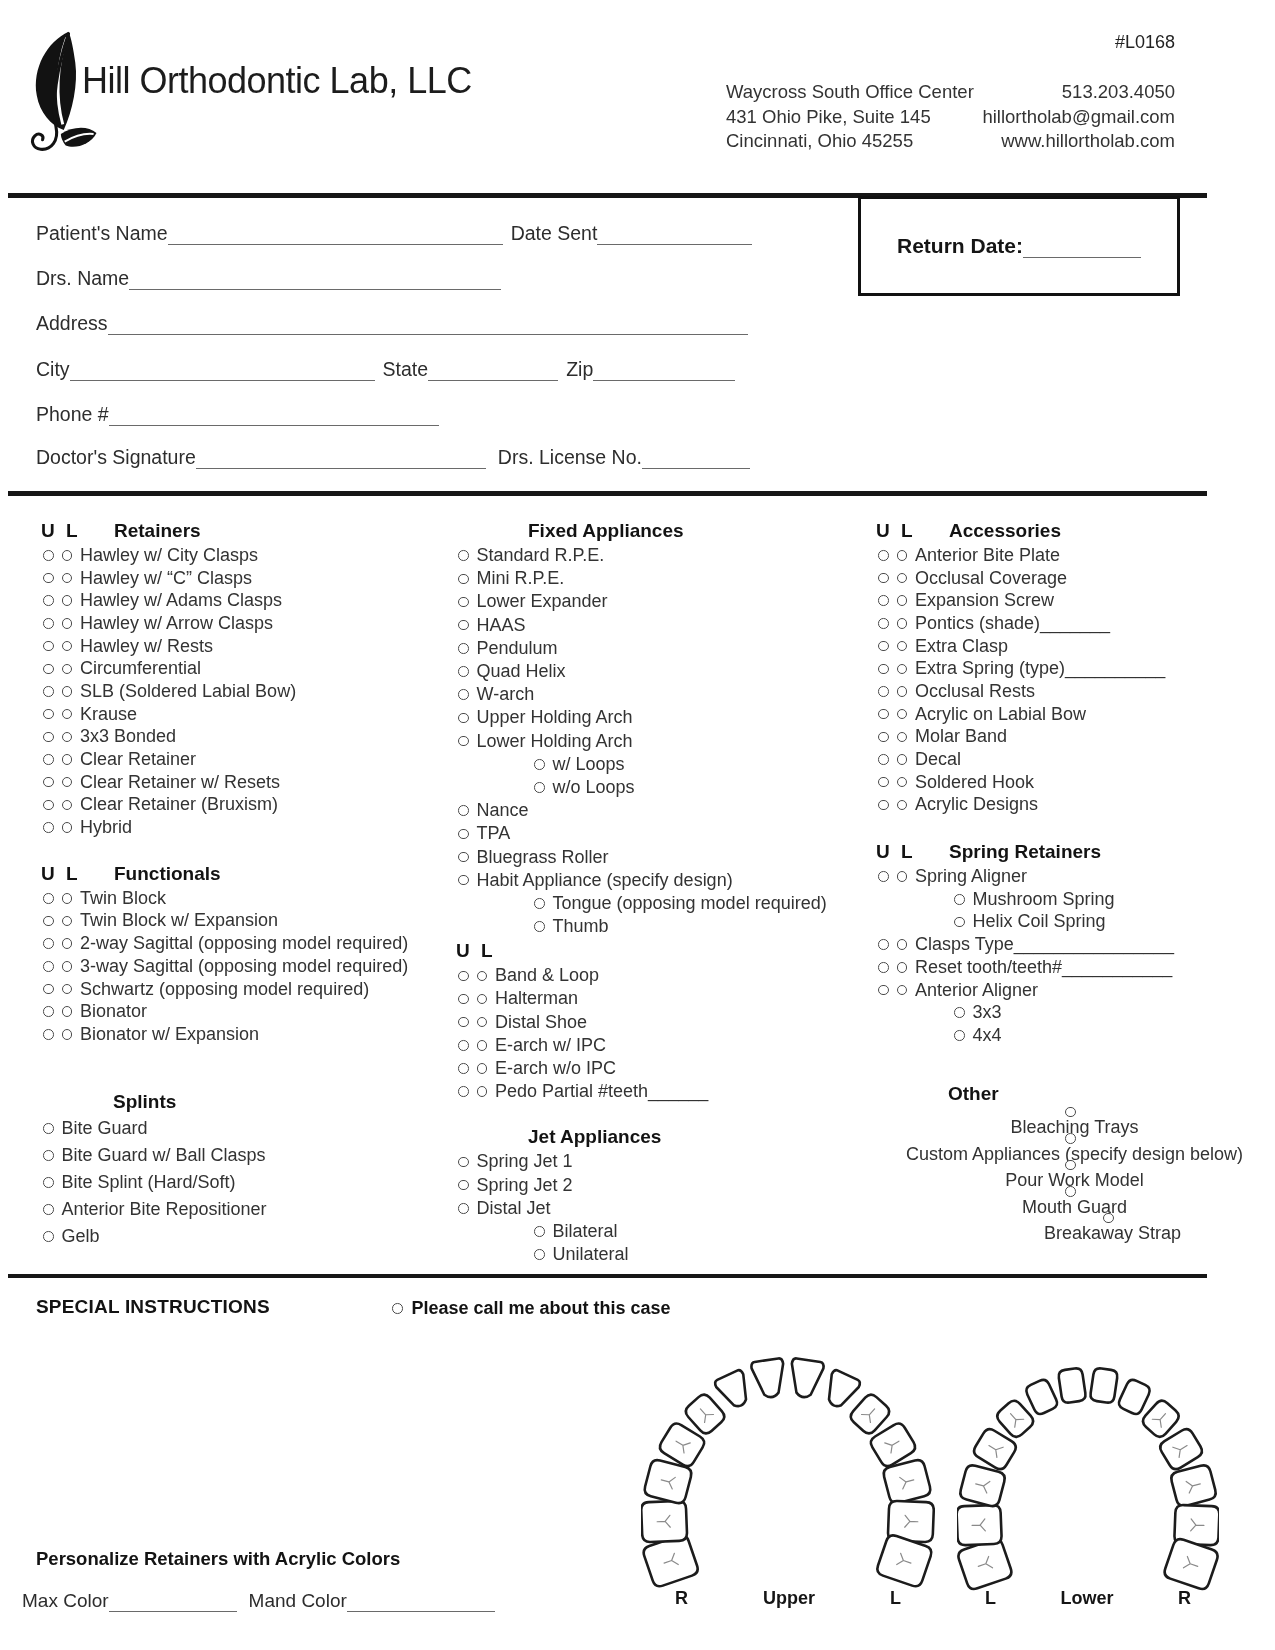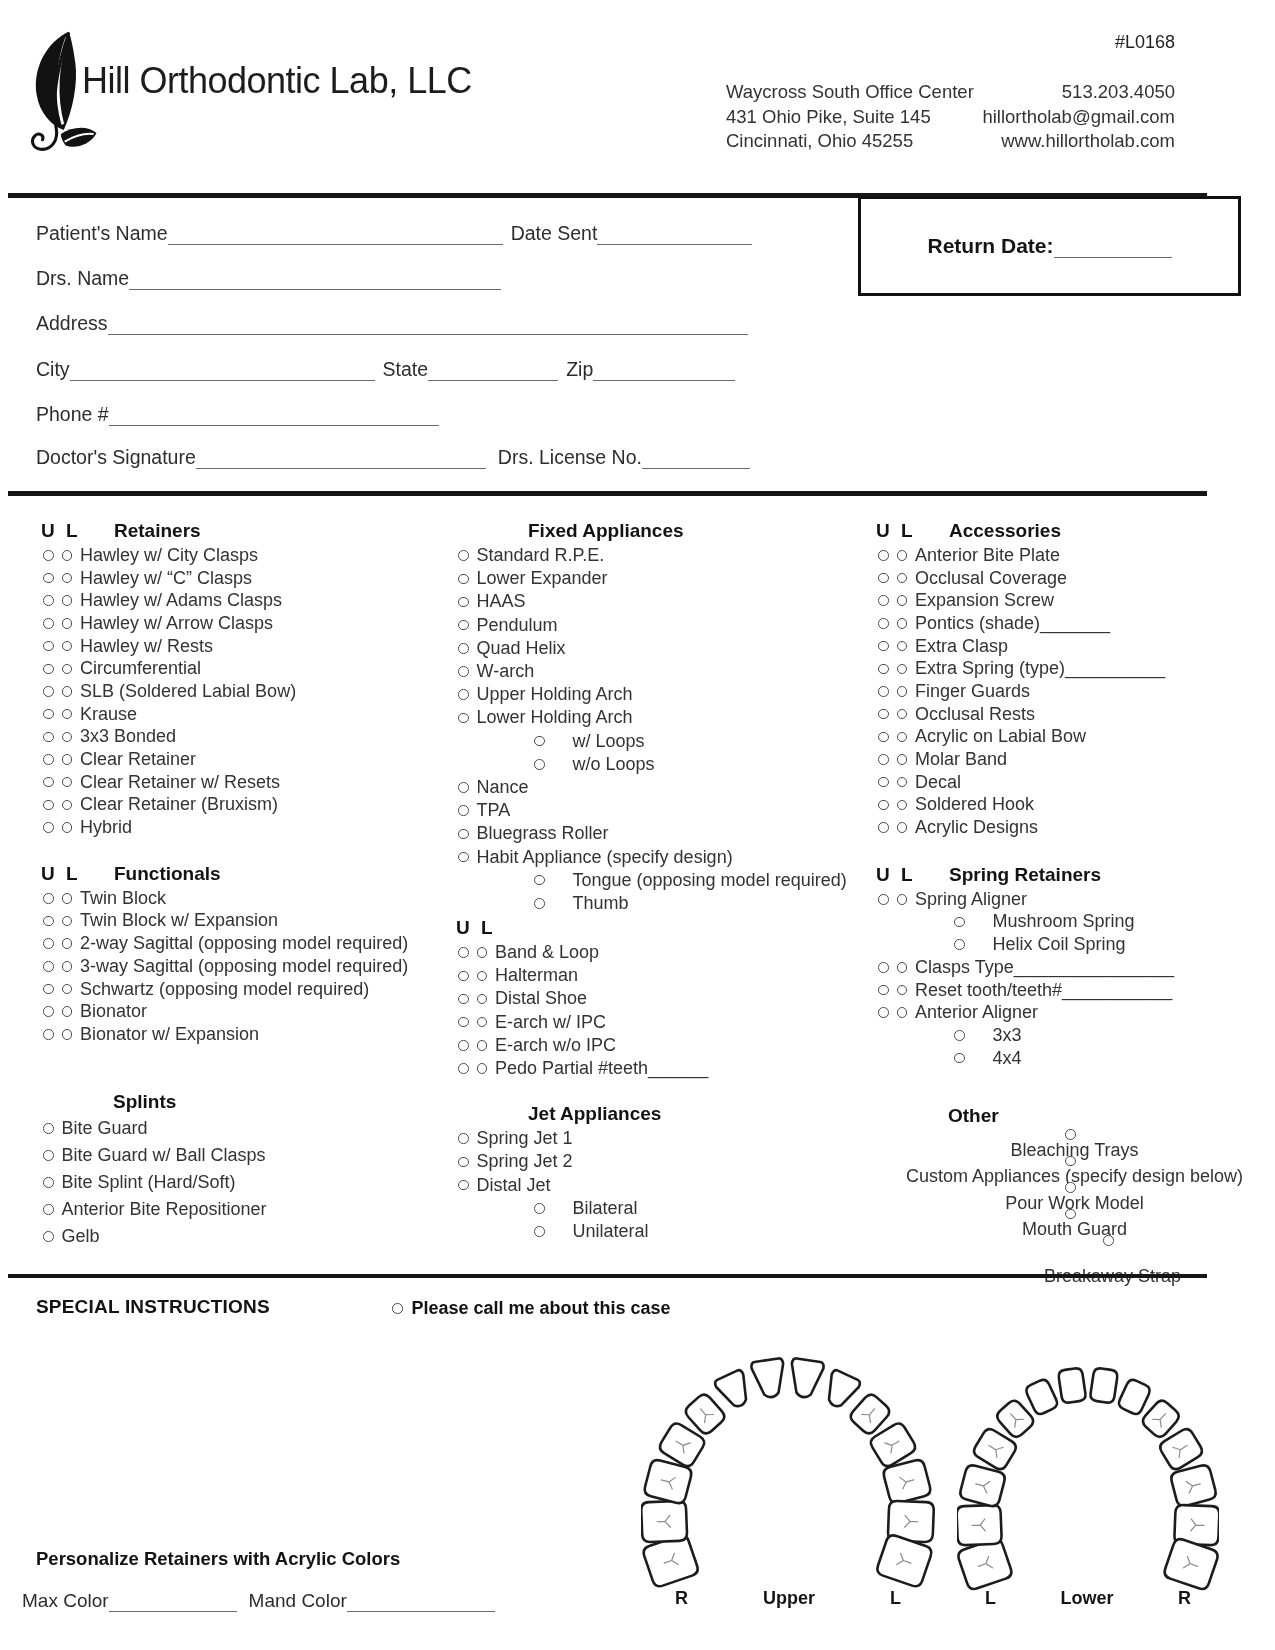--- a/index.html
+++ b/index.html
@@ -21,21 +21,21 @@
   
   .prow{position:absolute;left:36px;display:flex;align-items:flex-end;font-size:19.5px;color:#2d2d2d;height:26px;white-space:nowrap;}
   #prow1{top:219px;} #prow2{top:264px;} #prow3{top:309px;} #prow4{top:355px;} #prow5{top:400px;} #prow6{top:443px;}
   .ln{display:inline-block;border-bottom:1.6px solid #6a6a6a;height:22px;flex:none;}
   .w335{width:335px;} .w155{width:155px;} .w372{width:372px;} .w640{width:640px;}
   .w305{width:305px;} .w130{width:130px;} .w142{width:142px;} .w330{width:330px;}
   .w290{width:290px;} .w108{width:108px;} .w118{width:118px;} .w128{width:128px;} .w148{width:148px;}
   .sw92{width:92px;} .sw50{width:50px;} .sw130{width:130px;} .sw88{width:88px;}
   .ml8{margin-left:8px;} .ml12{margin-left:12px;}
   
-  .return-box{position:absolute;left:858px;top:196px;width:383px;height:100px;border:3px solid #111;
+  .return-box{position:absolute;left:858px;top:196px;width:322px;height:100px;border:3px solid #111;
     display:flex;align-items:center;justify-content:center;box-sizing:border-box;}
   .return-inner{display:flex;align-items:flex-end;font-size:21px;font-weight:700;color:#151515;}
   .supplies{position:absolute;left:940px;top:316px;font-size:19.5px;color:#333;}
   .supplies-title{font-size:20.5px;font-weight:700;color:#151515;margin-bottom:24px;}
   .supply-row{display:flex;align-items:flex-end;height:24.2px;white-space:nowrap;}
   
   .checklist{position:absolute;left:0;top:518px;width:1275px;height:756px;font-size:18px;}
   .col{position:absolute;top:0;}
   #col1{left:40px;width:408px;}
   #col2{left:455px;width:412px;}
@@ -47,21 +47,21 @@
   .row{display:flex;align-items:center;height:22.7px;padding-left:3px;white-space:nowrap;}
   #col2 .row{height:23.2px;}
   #col1 .sec:nth-of-type(2){margin-top:22px;}
   #col1 .sec:nth-of-type(3){margin-top:43px;}
   #col1 .sec:nth-of-type(3) .row{height:27px;}
   #col2 .sec:nth-of-type(2){margin-top:0px;}
   #col2 .sec:nth-of-type(3){margin-top:21px;}
   #col3 .sec:nth-of-type(2){margin-top:23px;}
   #col3 .sec:nth-of-type(3){margin-top:34px;}
   #col3 .sec:nth-of-type(3) .row{height:26.5px;flex-direction:column;}
-  .row.sub{margin-left:76px;gap:20px;}
+  .row.sub{margin-left:76px;}
   .circ{width:8.5px;height:8.5px;border:1.6px solid #4c4c4c;border-radius:50%;margin-right:8px;flex:none;background:#fff;}
   .lbl{color:#333;}
   
   .special{position:absolute;left:36px;top:1296px;font-size:19px;font-weight:700;color:#131313;letter-spacing:.2px;}
   .callme{position:absolute;left:392px;top:1298px;display:flex;align-items:center;font-size:18px;font-weight:700;color:#131313;}
   .callme .circ{margin-right:9px;}
   .arch{position:absolute;}
   #arch-upper{left:641px;top:1349px;width:294px;height:244px;}
   #arch-lower{left:957px;top:1352px;width:262px;height:245px;}
   .tooth{fill:#fff;stroke:#1c1c1c;stroke-width:2.6;stroke-linejoin:round;}
@@ -286,20 +286,24 @@
         <div class="sec">
           <div class="sec-head noul">
             <span class="sec-title">Fixed Appliances</span>
           </div>
           <div class="row">
             <span class="circ"></span>
             <span class="lbl">Standard R.P.E.</span>
           </div>
           <div class="row">
             <span class="circ"></span>
+            <span class="lbl">Mini R.P.E.</span>
+          </div>
+          <div class="row">
+            <span class="circ"></span>
             <span class="lbl">Lower Expander</span>
           </div>
           <div class="row">
             <span class="circ"></span>
             <span class="lbl">HAAS</span>
           </div>
           <div class="row">
             <span class="circ"></span>
             <span class="lbl">Pendulum</span>
           </div>
@@ -441,25 +445,20 @@
           </div>
           <div class="row">
             <span class="circ"></span>
             <span class="circ"></span>
             <span class="lbl">Extra Clasp</span>
           </div>
           <div class="row">
             <span class="circ"></span>
             <span class="circ"></span>
             <span class="lbl">Extra Spring (type)__________</span>
-          </div>
-          <div class="row">
-            <span class="circ"></span>
-            <span class="circ"></span>
-            <span class="lbl">Finger Guards</span>
           </div>
           <div class="row">
             <span class="circ"></span>
             <span class="circ"></span>
             <span class="lbl">Occlusal Rests</span>
           </div>
           <div class="row">
             <span class="circ"></span>
             <span class="circ"></span>
             <span class="lbl">Acrylic on Labial Bow</span>

